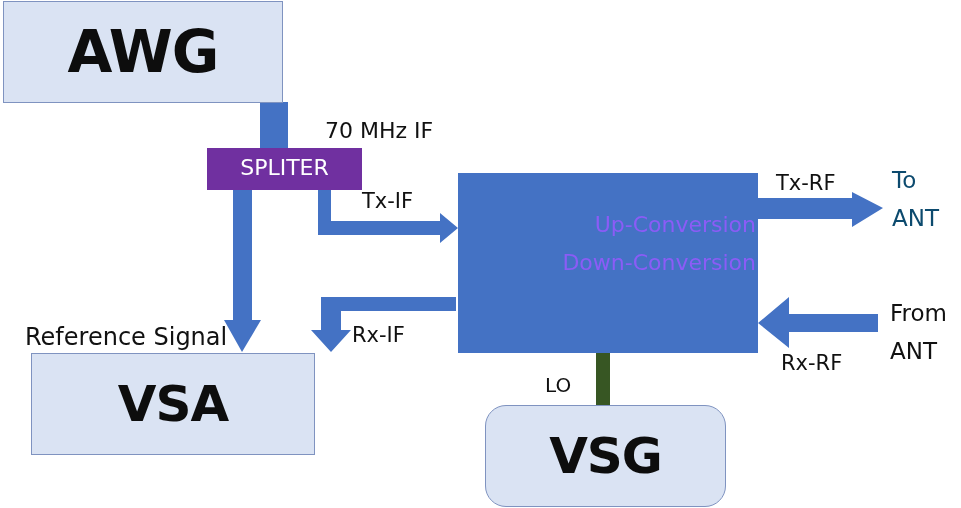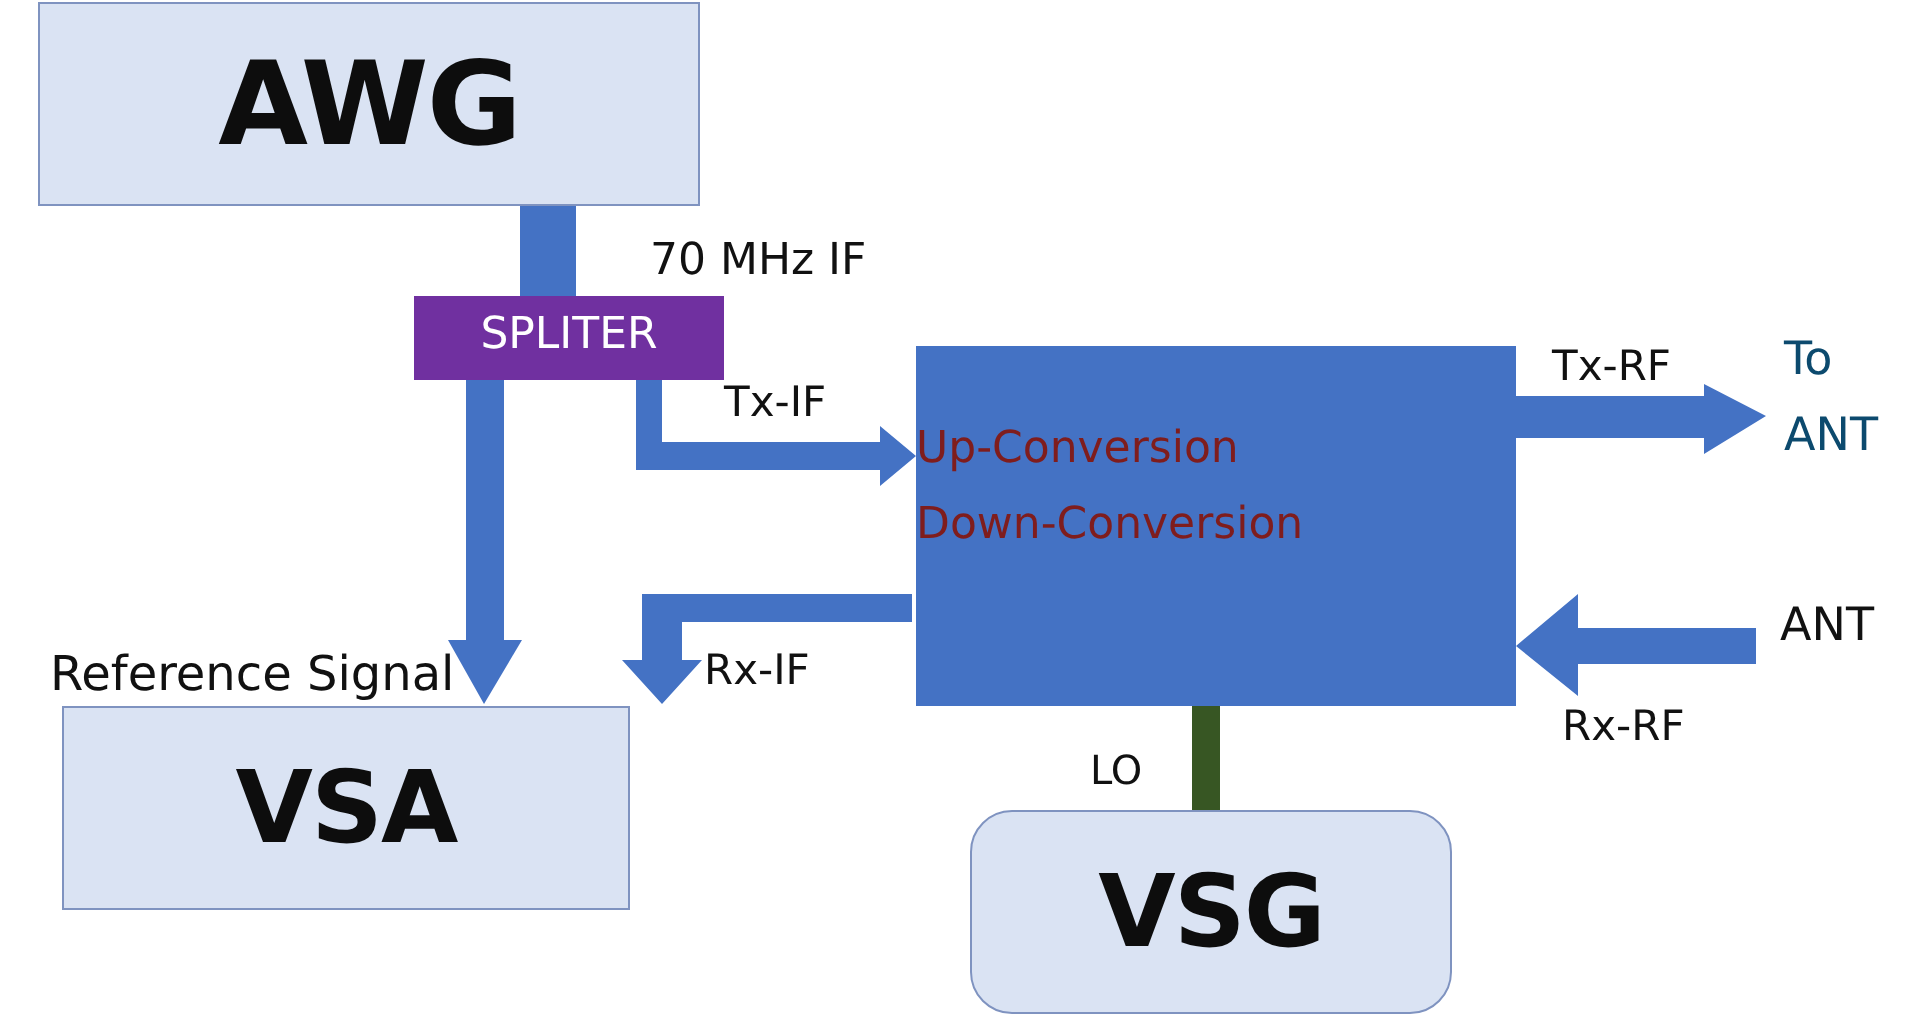--- a/index.html
+++ b/index.html
@@ -27,47 +27,48 @@
 
   <polygon points="878,314 878,332 789,332 789,348 758,323 789,297 789,314" fill="#4472c4"></polygon>
 
   <rect x="596" y="352" width="14" height="54" fill="#375623"></rect>
 
   <rect x="458" y="173" width="300" height="180" fill="#4472c4"></rect>
 
   <rect x="207" y="148" width="155" height="42" fill="#7030a0"></rect>
 </svg>
 
-<div class="box" style="left:3px;top:1px;width:331px;height:102px;margin-left:16px;">
+<div class="box" style="left:3px;top:1px;width:280px;height:102px;">
   <span style="font-size:58px;">AWG</span>
 </div>
 
 <div class="box" style="left:31px;top:353px;width:284px;height:102px;">
   <span style="font-size:50px;">VSA</span>
 </div>
 
 <div class="box" style="left:485px;top:405px;width:241px;height:102px;border-radius:21px;">
   <span style="font-size:50px;">VSG</span>
 </div>
 
 <div class="lbl" style="left:207px;top:155px;width:155px;text-align:center;color:#ffffff;font-size:22px;">SPLITER</div>
 
-<div style="position:absolute;left:458px;top:206px;width:298px;text-align:left;color:#7f1d1d;font-size:22px;line-height:38px;">
+<div style="position:absolute;left:458px;top:206px;width:298px;text-align:right;color:#8b5cf6;font-size:22px;line-height:38px;">
   <div>Up-Conversion</div>
   <div>Down-Conversion</div>
 </div>
 
 <div class="lbl" style="left:292px;top:118px;font-size:22px;margin-left:33px;">70 MHz IF</div>
 <div class="lbl" style="left:362px;top:189px;font-size:21px;">Tx-IF</div>
 <div class="lbl" style="left:352px;top:323px;font-size:21px;">Rx-IF</div>
 <div class="lbl" style="left:1px;top:323px;font-size:24px;padding-left:24px;">Reference Signal</div>
 <div class="lbl" style="left:776px;top:171px;font-size:21px;">Tx-RF</div>
 <div class="lbl" style="left:781px;top:351px;font-size:21px;">Rx-RF</div>
 <div class="lbl" style="left:545px;top:373px;font-size:20px;">LO</div>
 
 <div style="position:absolute;left:892px;top:161px;font-size:23px;line-height:38px;color:#0c4a6e;">
   <div>To</div>
   <div>ANT</div>
 </div>
 
 <div style="position:absolute;left:890px;top:294px;font-size:23px;line-height:38px;color:#111;">
+  <div>From</div>
   <div>ANT</div>
 </div>
 
 </body></html>

